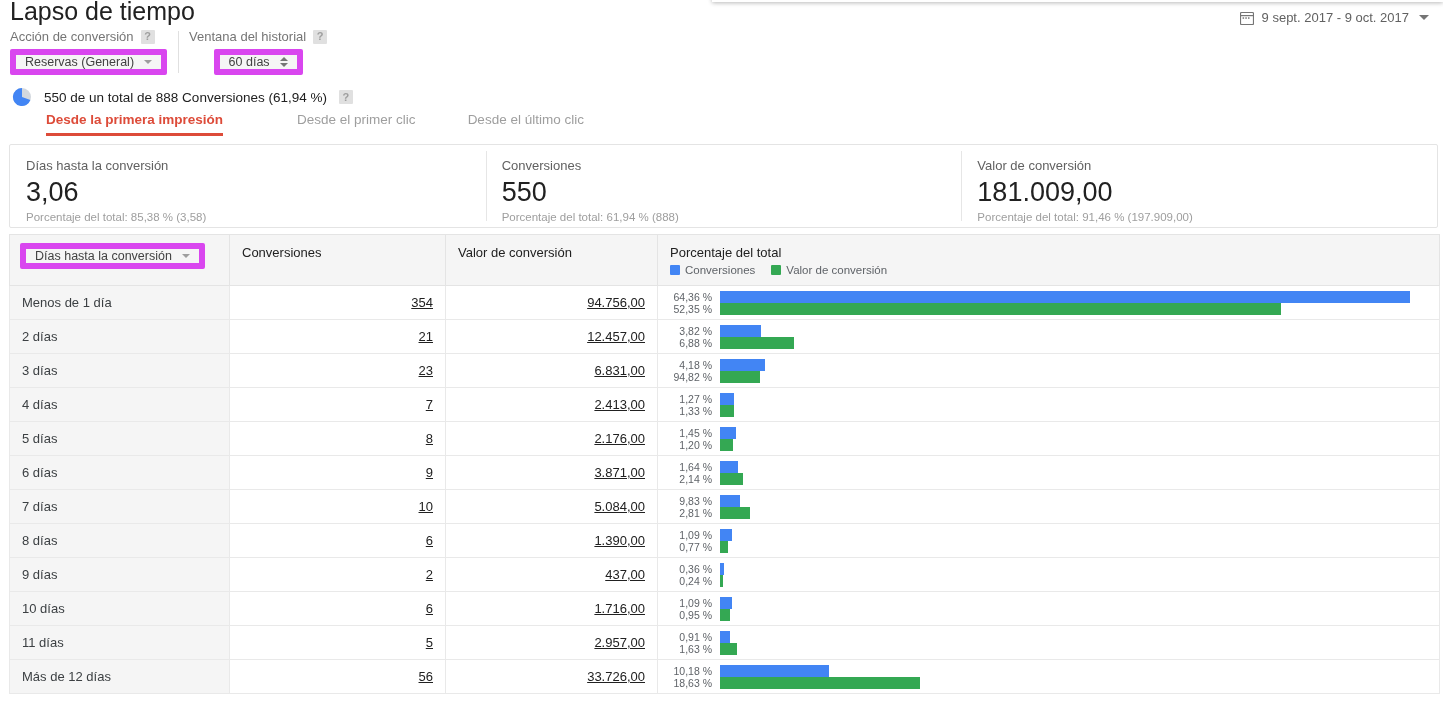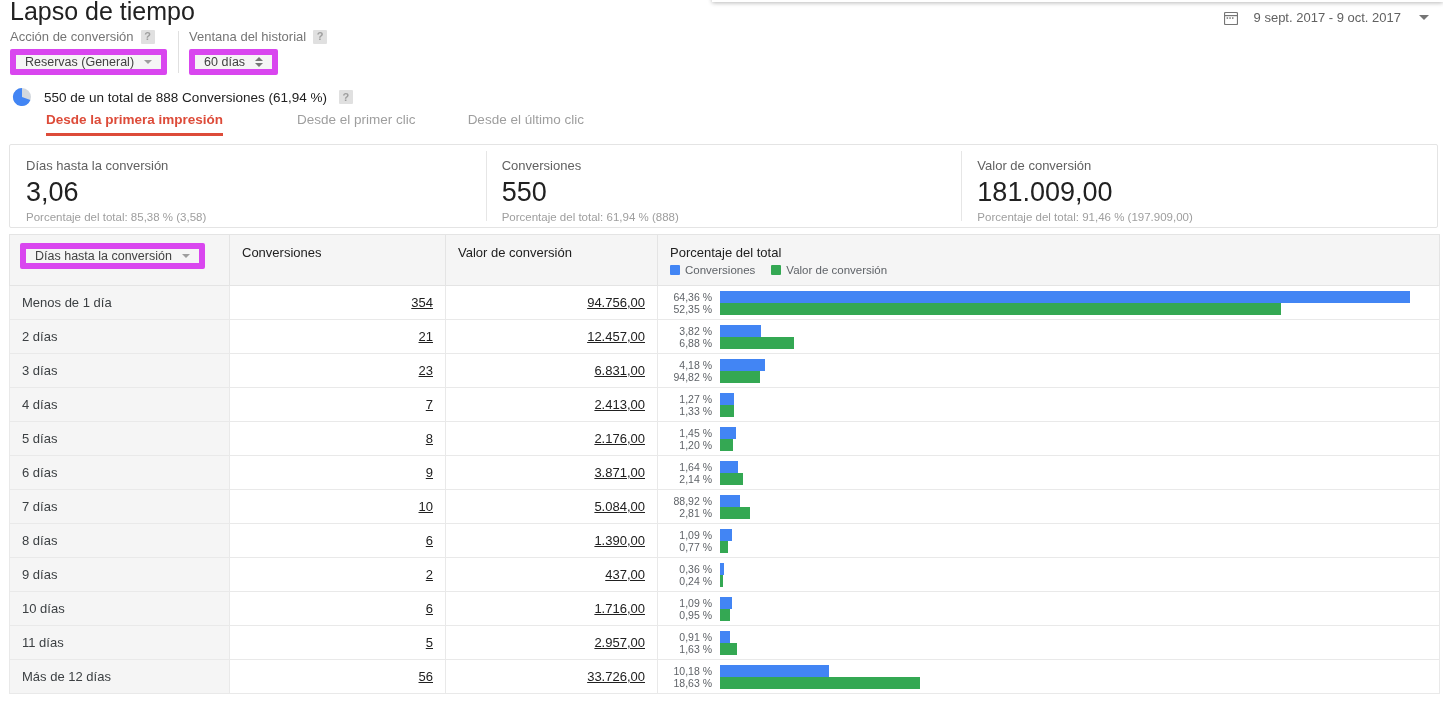--- a/index.html
+++ b/index.html
@@ -25,33 +25,33 @@
   
   .hdr { position: absolute; left: 0; top: 0; width: 1443px; }
   .page-title {
     position: absolute; left: 10px; top: -3px;
     font-size: 25px; font-weight: 400; color: #212121; letter-spacing: 0;
     white-space: nowrap;
   }
 
   .date-range {
     position: absolute; right: 14px; top: 10px;
-    display: flex; align-items: center; gap: 16px;
+    display: flex; align-items: center; gap: 8px;
     font-size: 13px; color: #616161; white-space: nowrap;
   }
   .cal-icon { display:inline-block; width: 14px; height: 14px; position: relative; }
   .cal-icon svg { display:block; }
   .caret-sm {
     width: 0; height: 0; margin-left: 2px;
     border-left: 5px solid transparent; border-right: 5px solid transparent;
     border-top: 5px solid #757575;
   }
 
   
-  .controls { position: absolute; left: 0; top: 29px; display: flex; align-items: flex-start; }
+  .controls { position: absolute; left: 0; top: 29px; display: flex; align-items: flex-start; text-align: center; }
   .ctrl-group { padding: 0 12px 0 10px; position: relative; }
   .ctrl-group.divided::after {
     content: ""; position: absolute; right: 0; top: 2px; width: 1px; height: 42px;
     background: #e0e0e0;
   }
   .ctrl-label {
     display: flex; align-items: center; gap: 7px;
     font-size: 13px; color: #757575; margin-bottom: 5px; white-space: nowrap;
   }
   .help-badge {
@@ -392,21 +392,21 @@
               </div>
             </td>
           </tr>
           <tr>
             <td class="dim">7 días</td>
             <td class="num">10</td>
             <td class="num">5.084,00</td>
             <td class="pctcell">
               <div class="pct-wrap">
                 <div class="pct-labels">
-                  <span class="pct-n">88,92 %</span>
+                  <span class="pct-n">9,83 %</span>
                   <span class="pct-n">2,81 %</span>
                 </div>
                 <div class="bars">
                   <div class="bar blue" style="width: 19.5121px; background: rgb(66, 133, 244);"></div>
                   <div class="bar green" style="width: 30.1259px; background: rgb(52, 168, 83);"></div>
                 </div>
               </div>
             </td>
           </tr>
           <tr>

